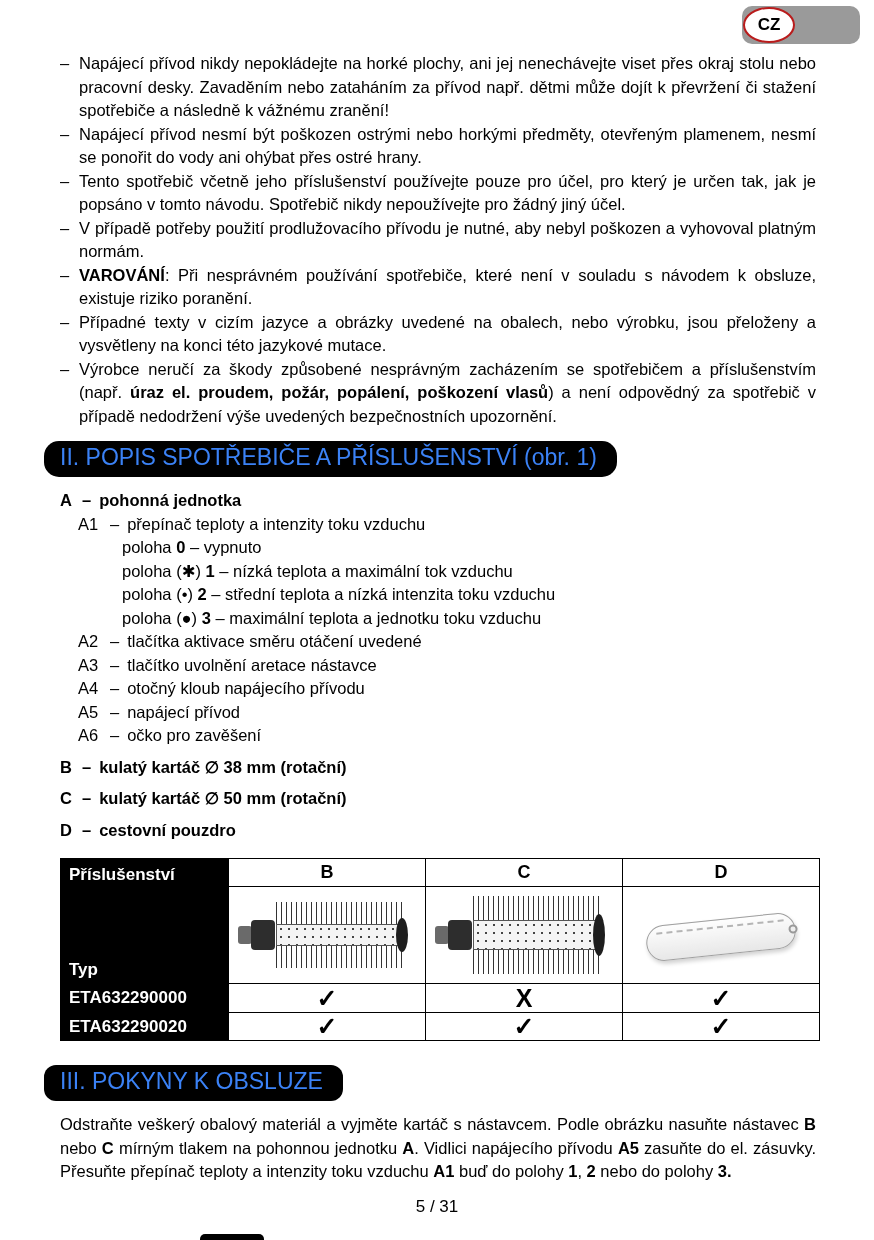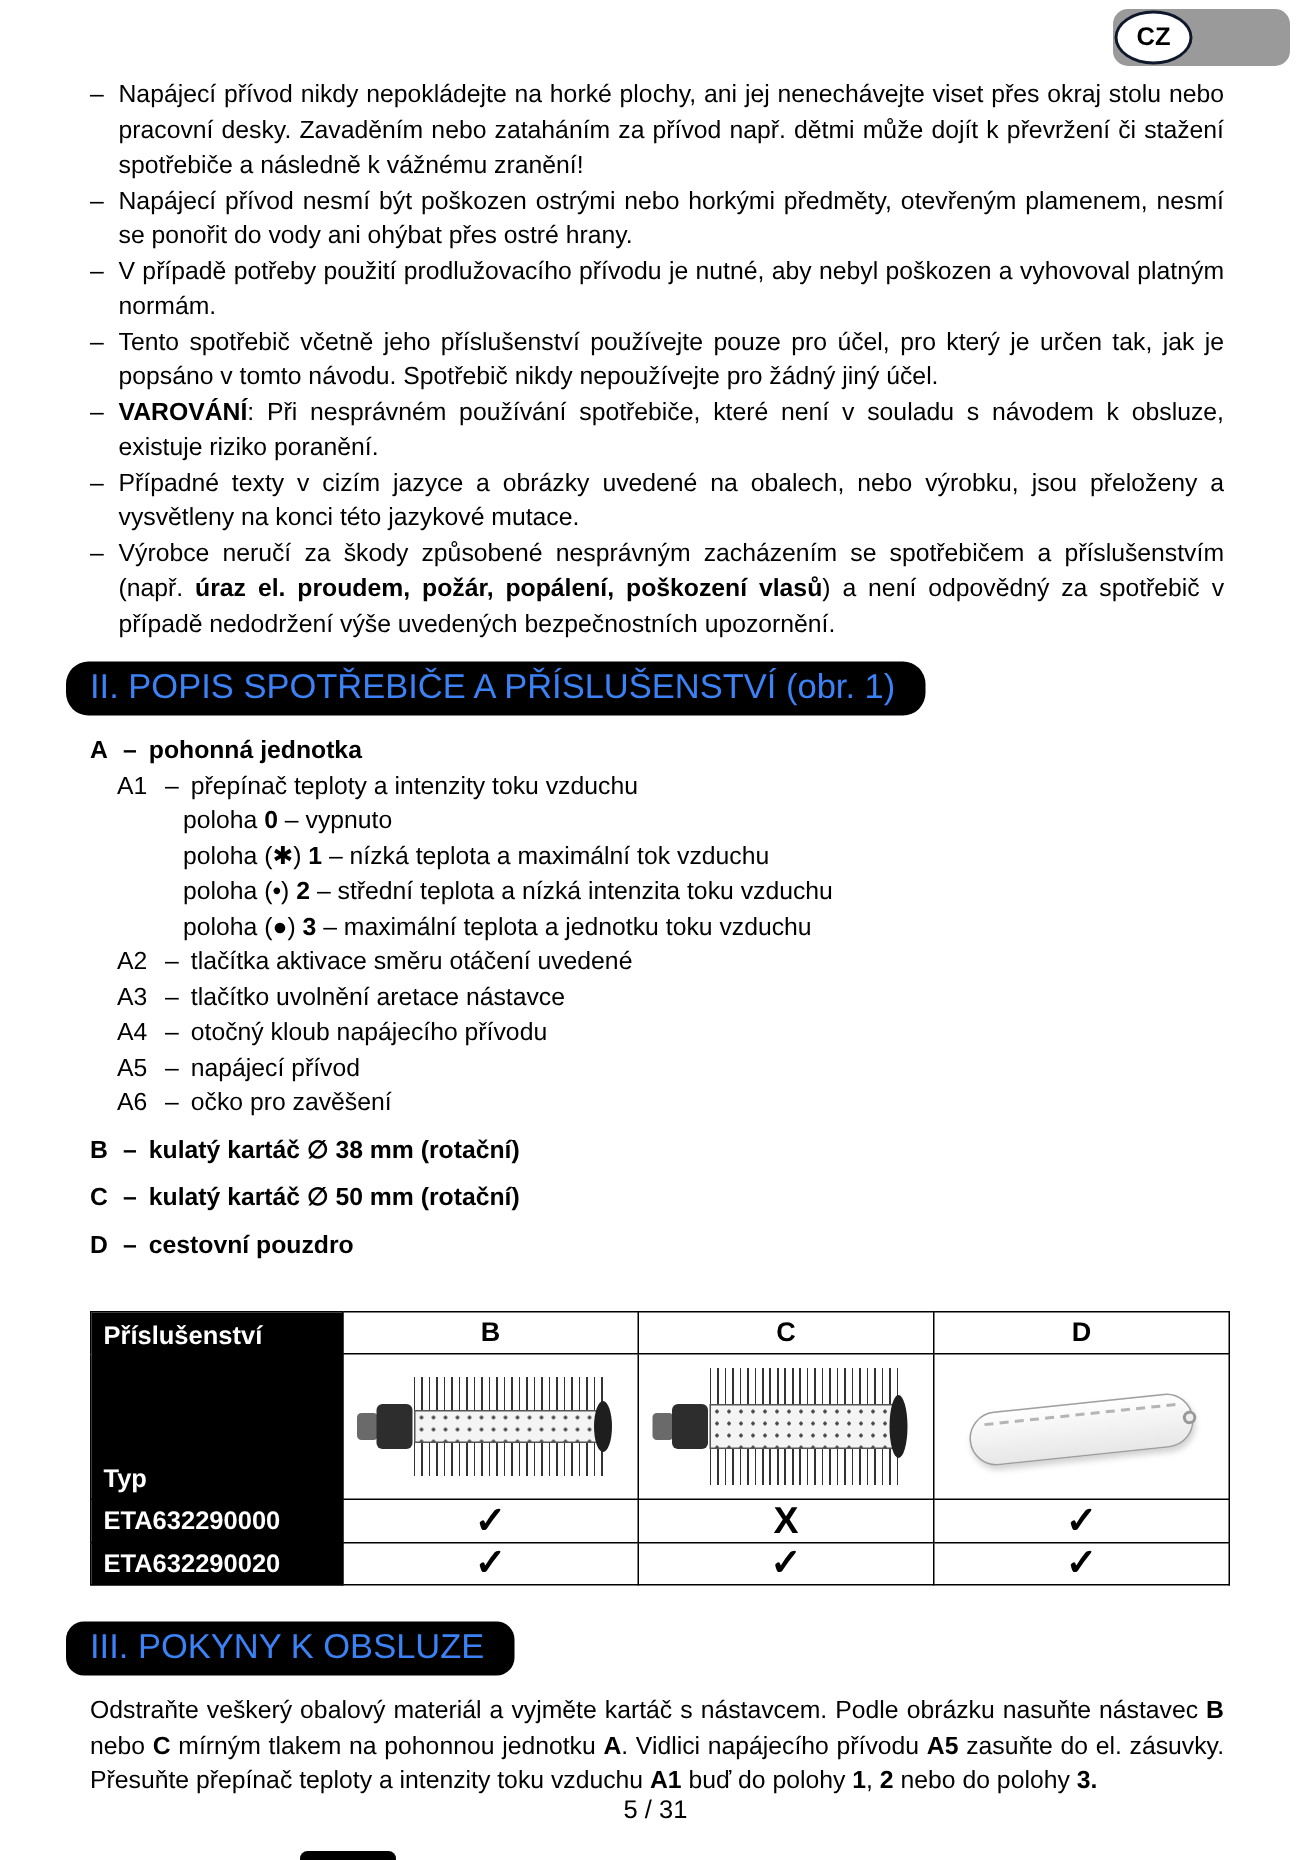--- a/index.html
+++ b/index.html
@@ -26,21 +26,21 @@
     background: #9a9a9a;
     border-radius: 10px;
   }
   .lang-oval {
     position: absolute;
     left: 1px;
     top: 1px;
     width: 52px;
     height: 36px;
     background: #fff;
-    border: 2px solid #0f172a;
+    border: 2px solid #b91c1c;
     border-radius: 50%;
     display: flex;
     align-items: center;
     justify-content: center;
     font-weight: bold;
     font-size: 17px;
   }
 
   .content {
     padding: 52px 58px 0 60px;
@@ -84,21 +84,21 @@
   .lvl0.bold-line .sep::before { font-weight: bold; }
   .lvl1 { margin-left: 18px; }
   .lvl1 .code { min-width: 26px; }
   .pos-line { margin-left: 62px; }
   .acc-line { margin-top: 8px; font-weight: bold; }
   .acc-line .code { min-width: 16px; }
 
   
   .acc-table {
     width: 760px;
-    margin-top: 32px;
+    margin-top: 16px;
     border-collapse: collapse;
     table-layout: fixed;
   }
   .acc-table td { border: 1.5px solid #000; }
   .cell-black {
     background: #000;
     color: #fff;
     font-weight: bold;
     padding: 2px 8px;
     font-size: 17px;
@@ -193,22 +193,22 @@
     <div class="lang-oval">
       <span>CZ</span>
     </div>
   </div>
 
   <div class="content">
 
     <ul class="safety">
       <li><span>Napájecí přívod nikdy nepokládejte na horké plochy, ani jej nenechávejte viset přes okraj stolu nebo pracovní desky. Zavaděním nebo zataháním za přívod např. dětmi může dojít k převržení či stažení spotřebiče a následně k vážnému zranění!</span></li>
       <li><span>Napájecí přívod nesmí být poškozen ostrými nebo horkými předměty, otevřeným plamenem, nesmí se ponořit do vody ani ohýbat přes ostré hrany.</span></li>
+      <li><span>Tento spotřebič včetně jeho příslušenství používejte pouze pro účel, pro který je určen tak, jak je popsáno v tomto návodu. Spotřebič nikdy nepoužívejte pro žádný jiný účel.</span></li>
       <li><span>V případě potřeby použití prodlužovacího přívodu je nutné, aby nebyl poškozen a vyhovoval platným normám.</span></li>
-      <li><span>Tento spotřebič včetně jeho příslušenství používejte pouze pro účel, pro který je určen tak, jak je popsáno v tomto návodu. Spotřebič nikdy nepoužívejte pro žádný jiný účel.</span></li>
       <li><span class="seg-b">VAROVÁNÍ</span><span>: Při nesprávném používání spotřebiče, které není v souladu s návodem k obsluze, existuje riziko poranění.</span></li>
       <li><span>Případné texty v cizím jazyce a obrázky uvedené na obalech, nebo výrobku, jsou přeloženy a vysvětleny na konci této jazykové mutace.</span></li>
       <li><span>Výrobce neručí za škody způsobené nesprávným zacházením se spotřebičem a příslušenstvím (např. </span><span class="seg-b">úraz el. proudem, požár, popálení, poškození vlasů</span><span>) a není odpovědný za spotřebič v případě nedodržení výše uvedených bezpečnostních upozornění.</span></li>
     </ul>
 
     <div class="section-bar">
       <span>II. POPIS SPOTŘEBIČE A PŘÍSLUŠENSTVÍ (obr. 1)</span>
     </div>
 
     <div class="desc-line lvl0 bold-line">

